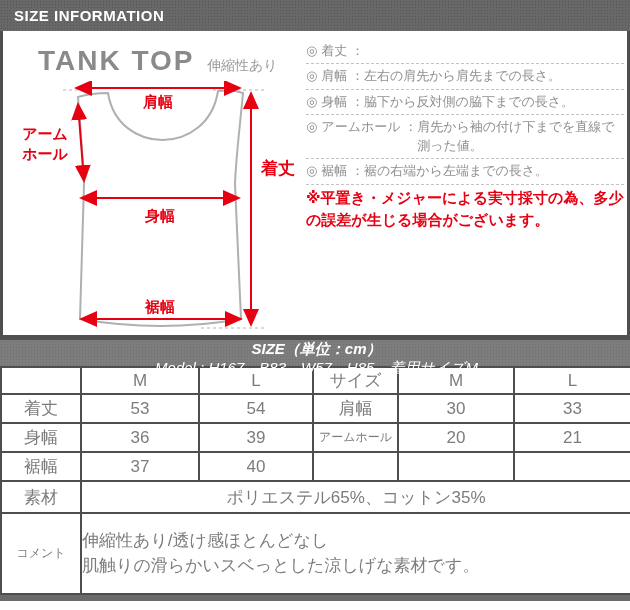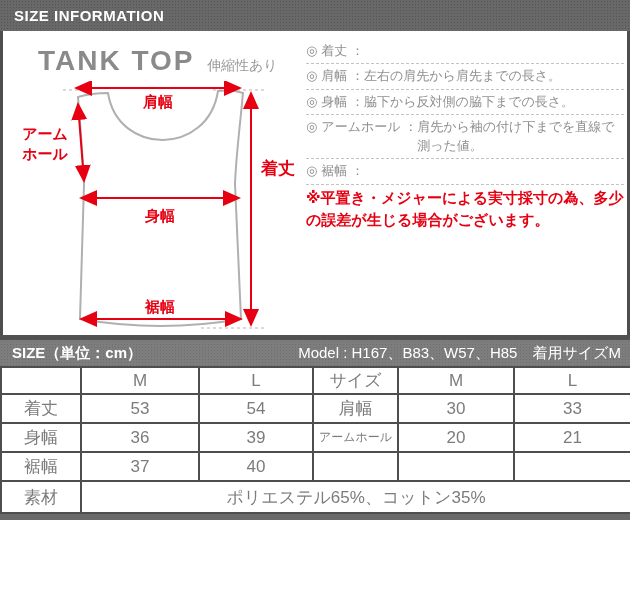--- a/index.html
+++ b/index.html
@@ -39,23 +39,23 @@
   .def-text{flex:1 1 auto;}
   .warning{
     margin-top:2px;font-size:15px;font-weight:bold;color:#e60012;
     line-height:1.5;
   }
   
   .size-bar{
     height:31px;background:#7d7d7d;border-top:5px solid #515151;
     background-image:radial-gradient(rgba(0,0,0,0.12) 1px,transparent 1px);
     background-size:3px 3px;
-    color:#ffffff;font-size:15px;
+    color:#ffffff;font-style:italic;font-size:15px;
     display:flex;align-items:center;justify-content:space-between;
-    padding:0 9px 0 12px;box-sizing:border-box;
+    padding:0 9px 0 12px;box-sizing:border-box;flex-direction:column;
   }
   .size-bar .left{font-weight:bold;}
   
   table.size-table{
     width:630px;border-collapse:collapse;table-layout:fixed;
     font-size:17px;color:#7c7c7c;
   }
   table.size-table td{
     border:2px solid #4e4e4e;text-align:center;vertical-align:middle;
     padding:0;height:27px;overflow:hidden;white-space:nowrap;
@@ -141,20 +141,21 @@
       <span class="def-text">脇下から反対側の脇下までの長さ。</span>
     </div>
     <div class="def-item">
       <span class="def-marker">◎</span>
       <span class="def-term">アームホール ：</span>
       <span class="def-text">肩先から袖の付け下までを直線で測った値。</span>
     </div>
     <div class="def-item">
       <span class="def-marker">◎</span>
       <span class="def-term">裾幅 ：</span>
+      <span class="def-text">裾の右端から左端までの長さ。</span>
     </div>
     <div class="warning">※平置き・メジャーによる実寸採寸の為、多少の誤差が生じる場合がございます。</div>
   </div>
 </div>
 
 <div class="size-bar">
   <span class="left">SIZE（単位：cm）</span>
   <span class="right">Model : H167、B83、W57、H85　着用サイズM</span>
 </div>
 
@@ -197,16 +198,25 @@
       <td>37</td>
       <td>40</td>
       <td></td>
       <td></td>
       <td></td>
     </tr>
     <tr class="material-row">
       <td>素材</td>
       <td class="left-val" colspan="5">ポリエステル65%、コットン35%</td>
     </tr>
+    <tr class="comment-row">
+      <td class="small-label">コメント</td>
+      <td class="left-val" colspan="5">
+        <div class="comment-lines">
+          <div>伸縮性あり/透け感ほとんどなし</div>
+          <div>肌触りの滑らかいスベっとした涼しげな素材です。</div>
+        </div>
+      </td>
+    </tr>
   </tbody>
 </table>
 
 <div class="bottom-bar"></div>
 
 </body></html>

